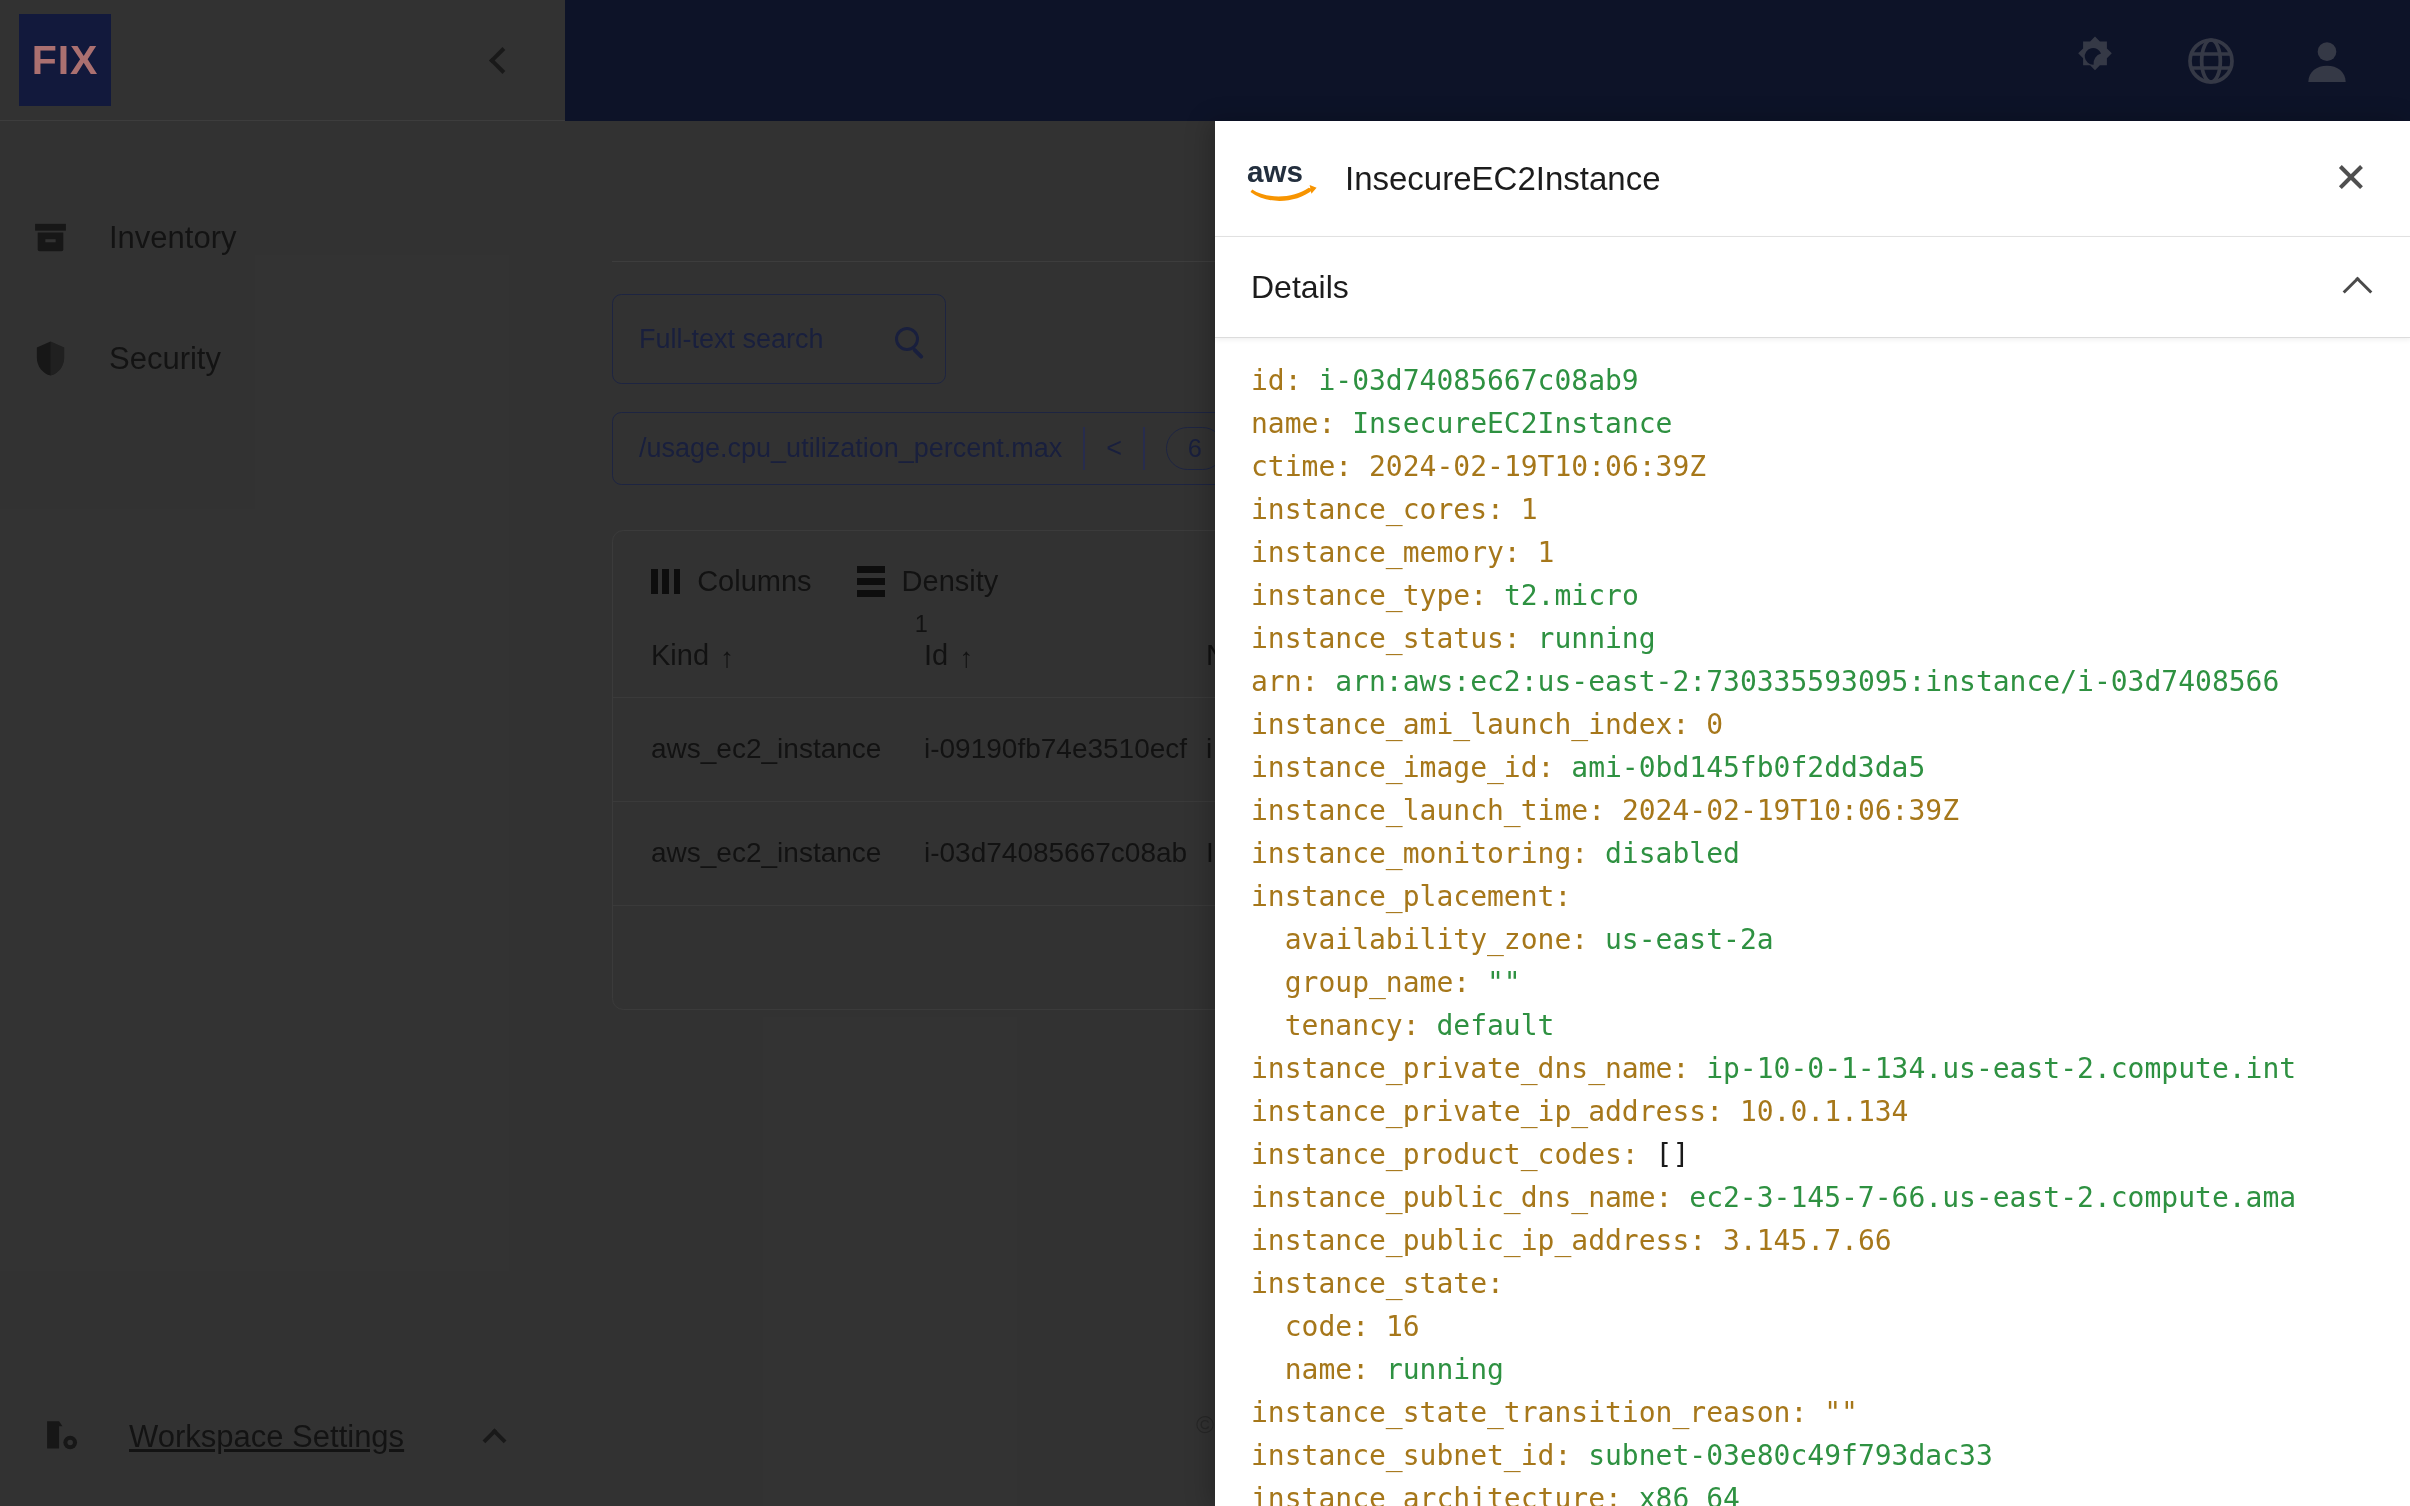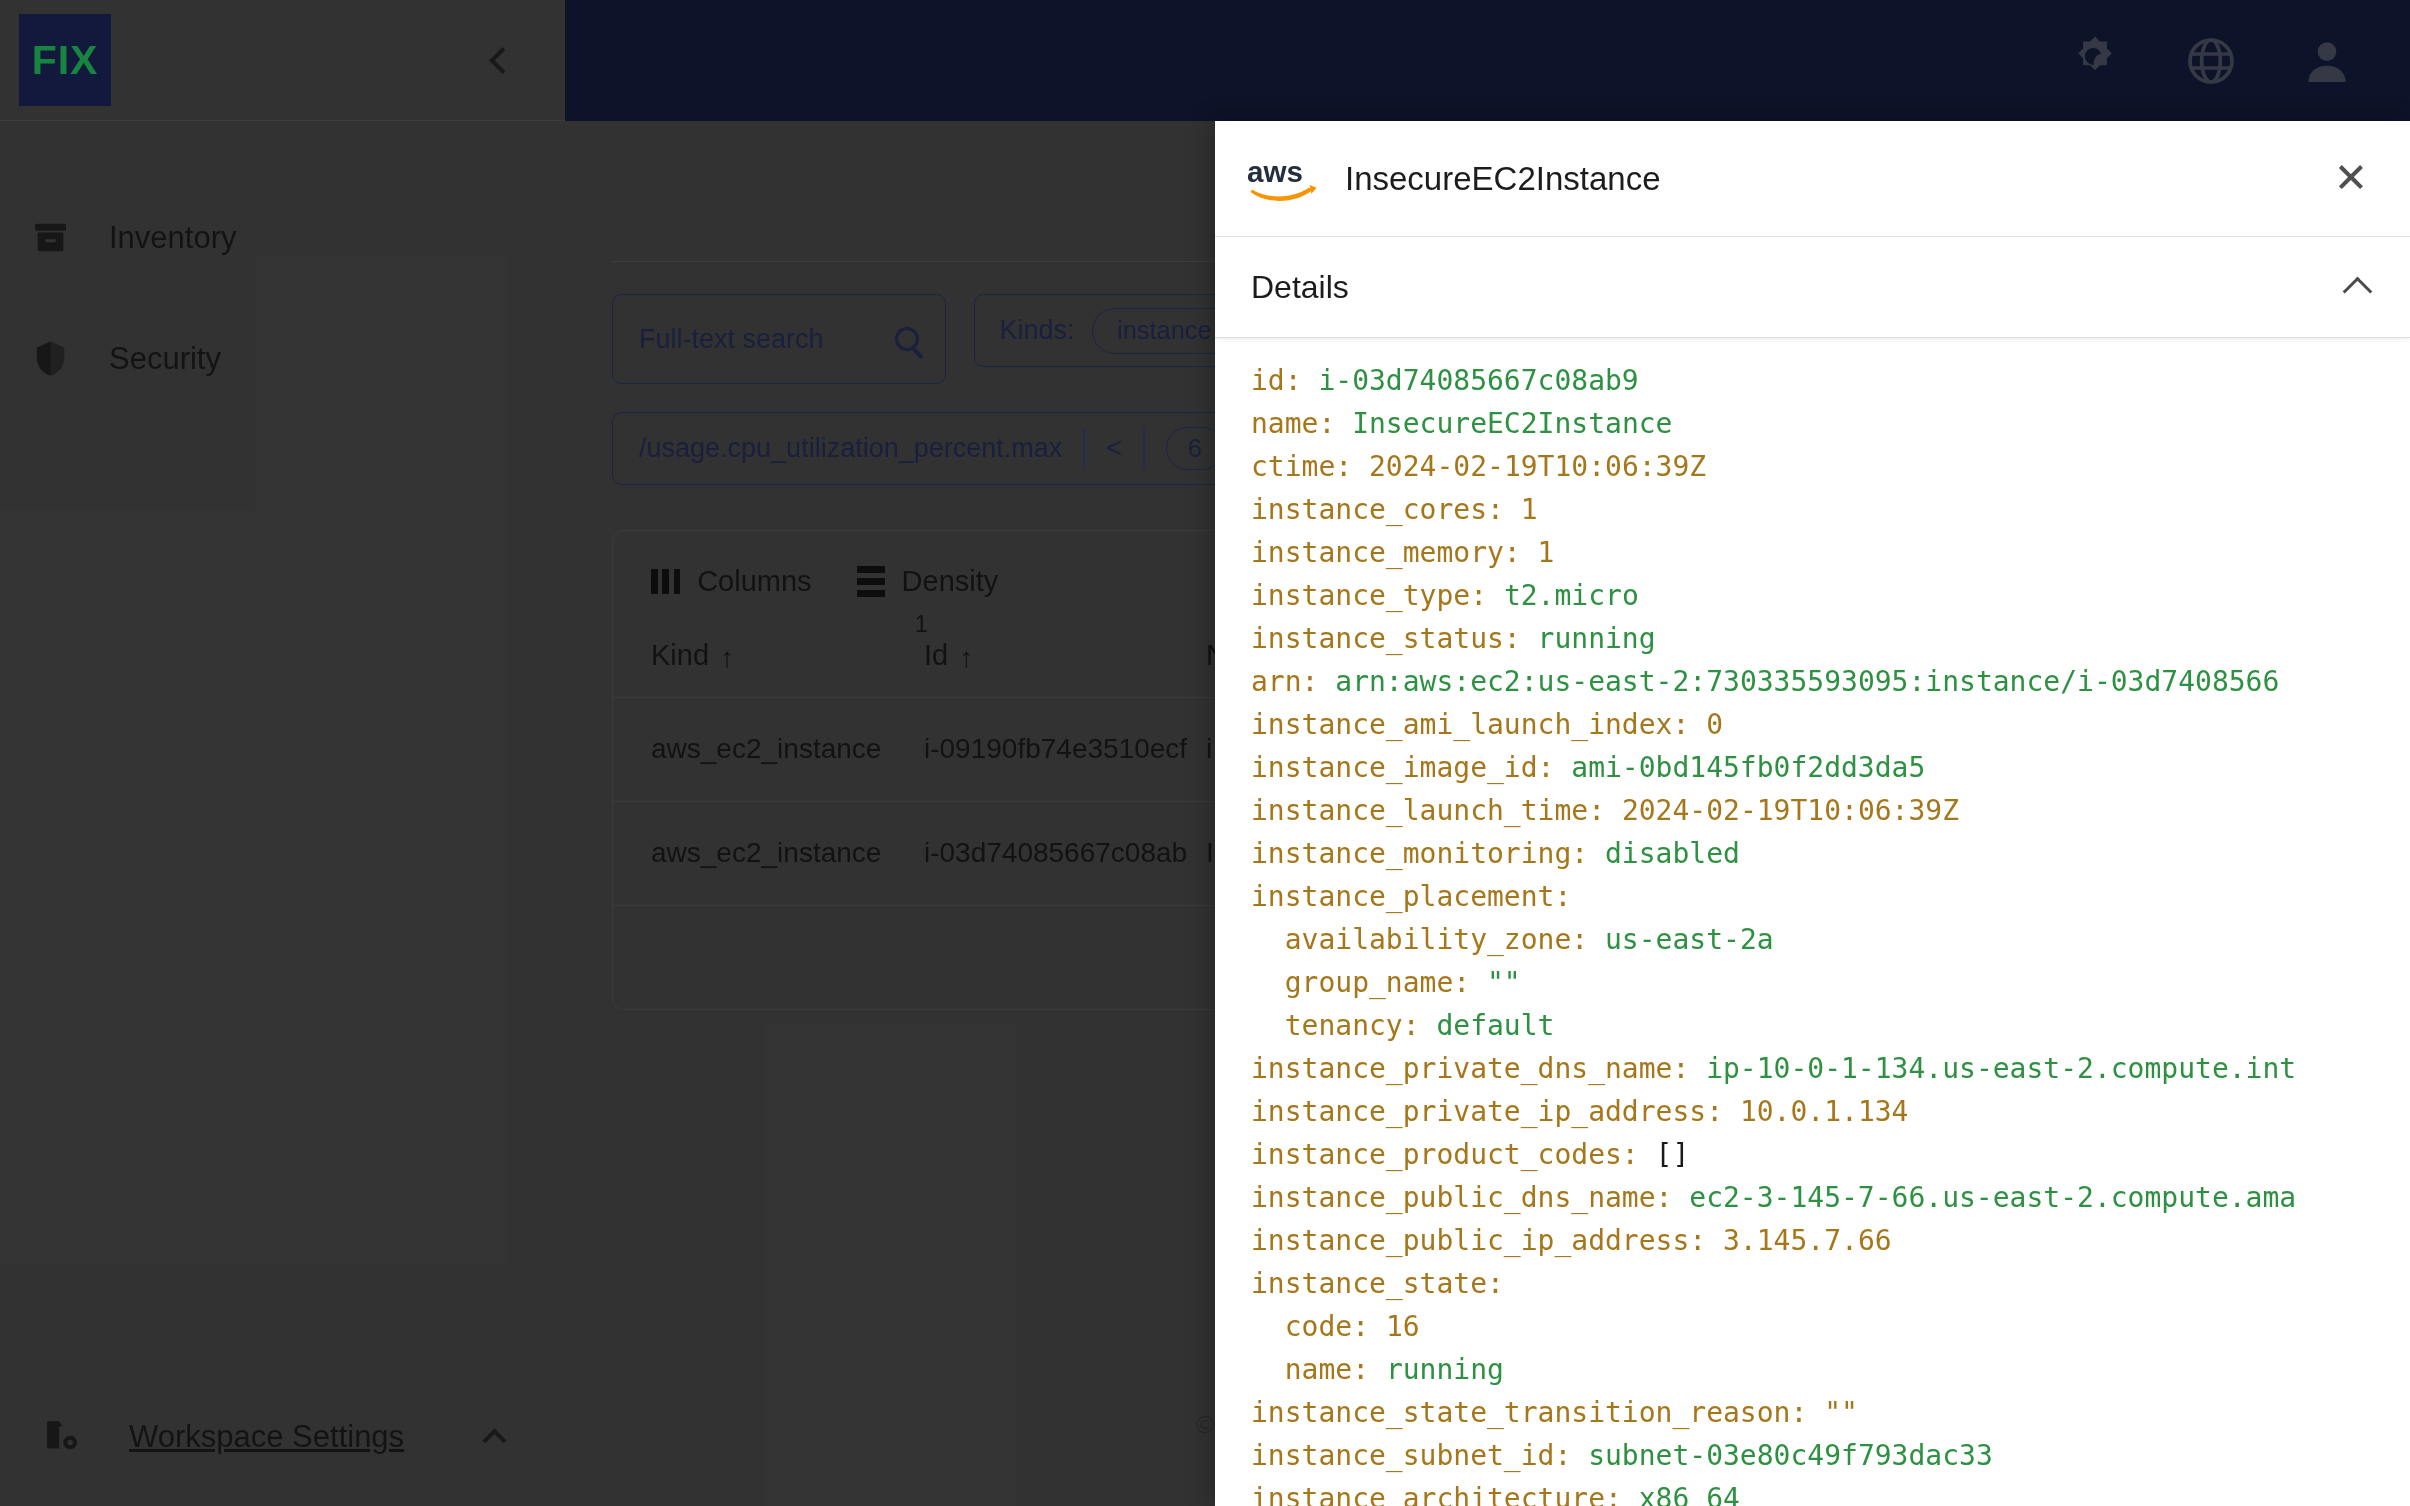--- a/index.html
+++ b/index.html
@@ -21,21 +21,21 @@
     background: #4b4b4b;
   }
   .sidebar-top {
     height: 121px; display: flex; align-items: center;
     padding: 0 36px 0 19px; justify-content: space-between;
     border-bottom: 0.9px solid #5a5a5a;
   }
   .logo-box {
     width: 92px; height: 92px; background: #1b2559;
     display: flex; align-items: center; justify-content: center;
-    color: #22c55e; font-size: 41px; font-weight: 700; letter-spacing: 0.9px;
+    color: #fca5a5; font-size: 41px; font-weight: 700; letter-spacing: 0.9px;
   }
   .collapse-btn {
     width: 60px; height: 60px; display: flex; align-items: center; justify-content: center;
     color: #2a2a2a;
   }
   .chev-left {
     width: 19px; height: 19px; border-left: 4.7px solid #262626; border-bottom: 4.7px solid #262626;
     transform: rotate(45deg); margin-left: 7.5px;
   }
   .nav { padding-top: 56px; }
@@ -244,25 +244,20 @@
 
     <div class="content">
       <div class="content-inner">
         <div class="tabs-strip"></div>
 
         <div class="filter-row">
           <div class="search-box">
             <span>Full-text search</span>
             <span class="mag"></span>
           </div>
-          <div class="kinds-box">
-            <span>Kinds:</span>
-            <span class="chip">instance</span>
-            <span class="chip">&nbsp;</span>
-          </div>
         </div>
 
         <div class="query-box">
           <span>/usage.cpu_utilization_percent.max</span>
           <span class="qdiv"></span>
           <span>&lt;</span>
           <span class="qdiv"></span>
           <span class="pill-num">6</span>
         </div>
 

